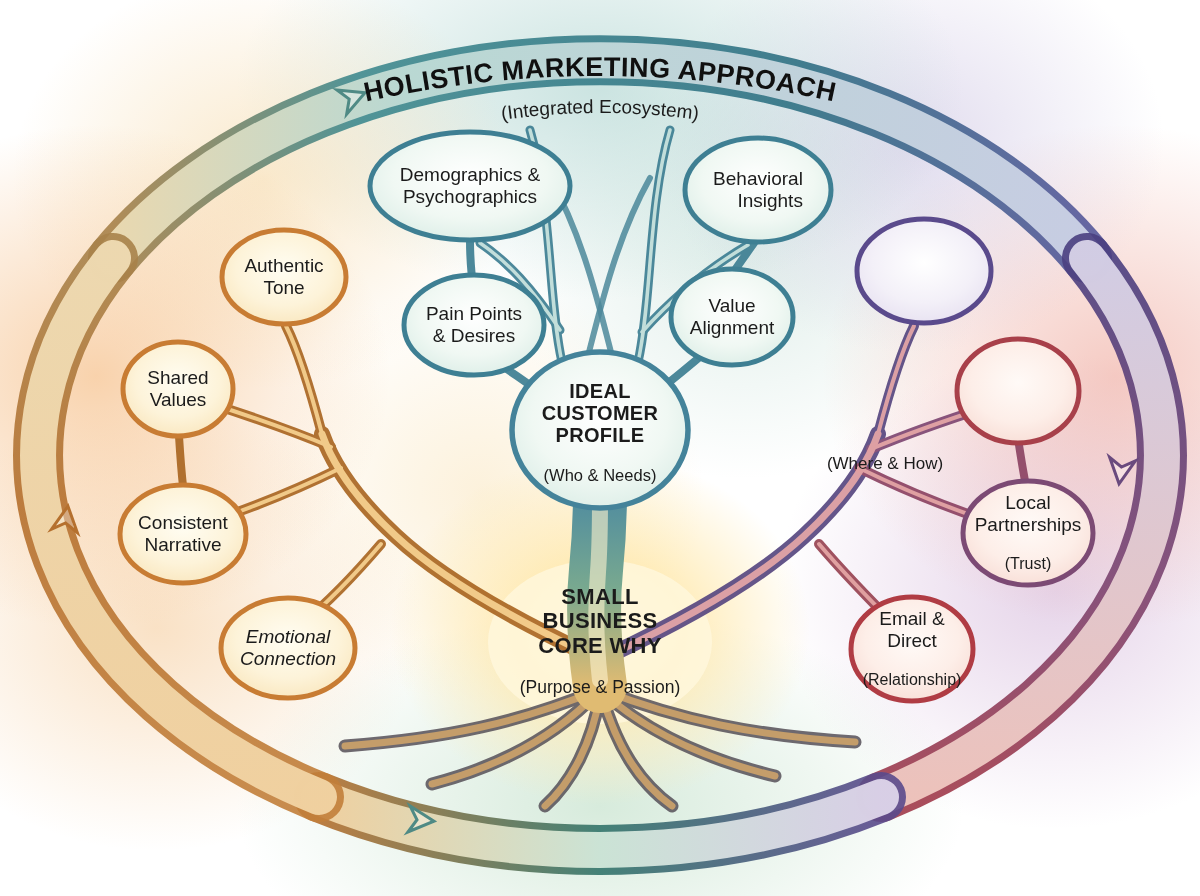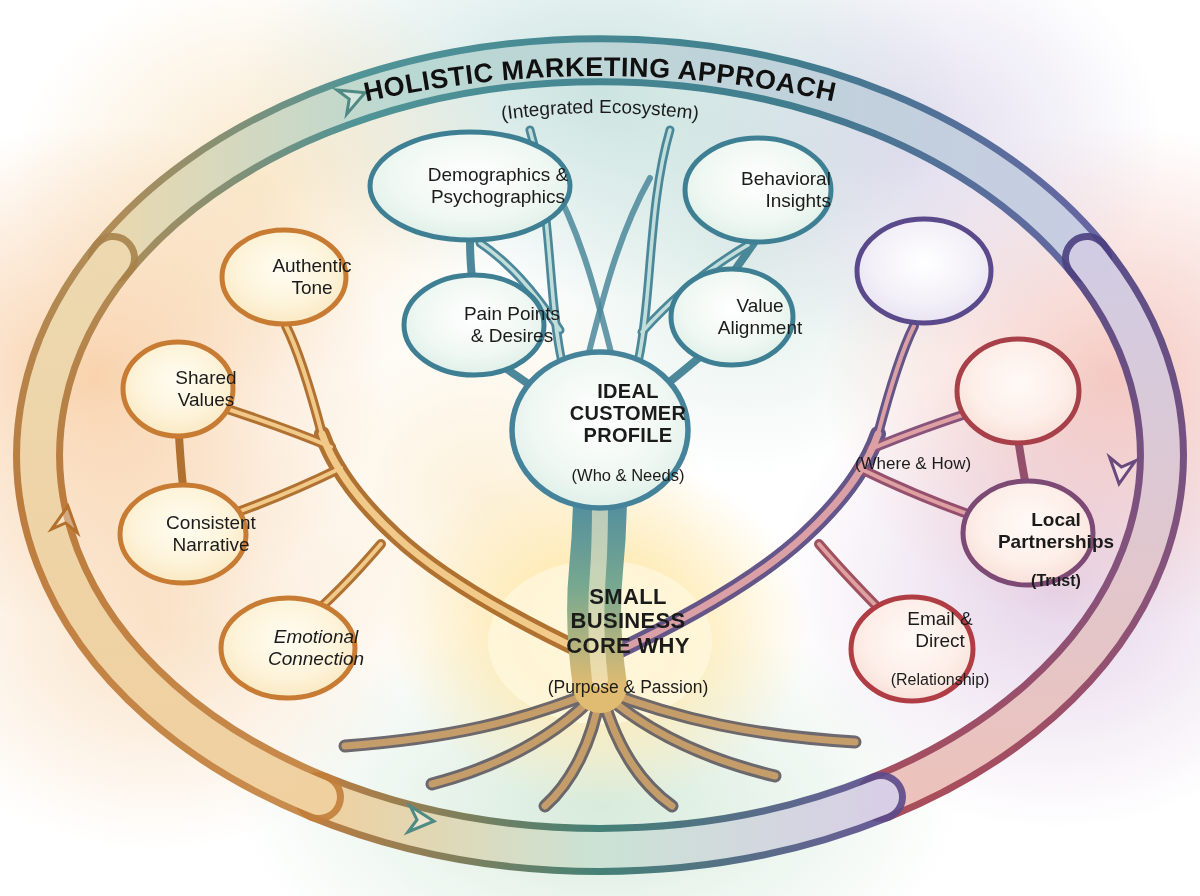--- a/index.html
+++ b/index.html
@@ -17,50 +17,50 @@
       radial-gradient(360px 300px at 76% 16%, rgba(196,186,222,.50), transparent 70%),
       radial-gradient(420px 360px at 93% 42%, rgba(235,150,135,.50), transparent 70%),
       radial-gradient(400px 340px at 88% 66%, rgba(205,170,212,.50), transparent 70%),
       radial-gradient(520px 280px at 50% 90%, rgba(175,215,185,.50), transparent 70%),
       radial-gradient(380px 320px at 13% 70%, rgba(244,196,140,.50), transparent 70%),
       radial-gradient(320px 300px at 40% 55%, rgba(250,230,190,.55), transparent 70%),
       radial-gradient(340px 300px at 62% 30%, rgba(190,220,210,.45), transparent 70%),
       #ffffff;
   }
   #art{position:absolute;left:0;top:0;z-index:2;}
-  #labels{position:absolute;inset:0;z-index:3;pointer-events:none;margin-left:28px;}
+  #labels{position:absolute;inset:0;z-index:3;pointer-events:none;}
 
   .node{
     position:absolute;transform:translate(-50%,-50%);
     text-align:center;white-space:pre-line;line-height:1.14;
   }
   .bubble-label{font-size:19px;}
   .bubble-sub{font-size:16px;margin-top:1px;}
   .sect-head{font-weight:bold;font-size:21px;line-height:1.1;letter-spacing:.3px;}
   .sect-sub{font-size:17px;margin-top:2px;}
   .profile-head{font-weight:bold;font-size:20px;line-height:1.1;letter-spacing:.3px;}
   .profile-sub{font-size:16.5px;margin-top:2px;}
   .core-head{font-weight:bold;font-size:22px;line-height:1.1;letter-spacing:.3px;}
   .core-sub{font-size:17.5px;margin-top:2px;}
 
   
   #lb-demographics{left:470px;top:186px;}
   #lb-behavioral{left:758px;top:190px;text-align:right;}
-  #lb-painpoints{left:484px;top:325px;}
+  #lb-painpoints{left:474px;top:325px;}
   #lb-value{left:732px;top:317px;}
   #hd-profile{left:600px;top:433px;}
   #lb-authentic{left:284px;top:277px;}
   #lb-shared{left:178px;top:389px;}
   #hd-brand{left:310px;top:461px;}
   #lb-consistent{left:183px;top:534px;}
   #lb-emotional{left:288px;top:648px;font-style:italic;}
   #lb-social{left:924px;top:271px;}
   #lb-content{left:1018px;top:391px;}
   #hd-channel{left:885px;top:463px;}
-  #lb-partnerships{left:1028px;top:550px;font-weight:bold;}
+  #lb-partnerships{left:1028px;top:533px;}
   #lb-email{left:912px;top:649px;}
   #hd-core{left:600px;top:642px;}
 
   .arc-title{font:bold 27px "Liberation Sans",sans-serif;fill:#101010;letter-spacing:.5px;}
   .arc-sub{font:19px "Liberation Sans",sans-serif;fill:#1c1c1c;}
 </style>
 </head>
 <body>
 
 <div id="stage">

